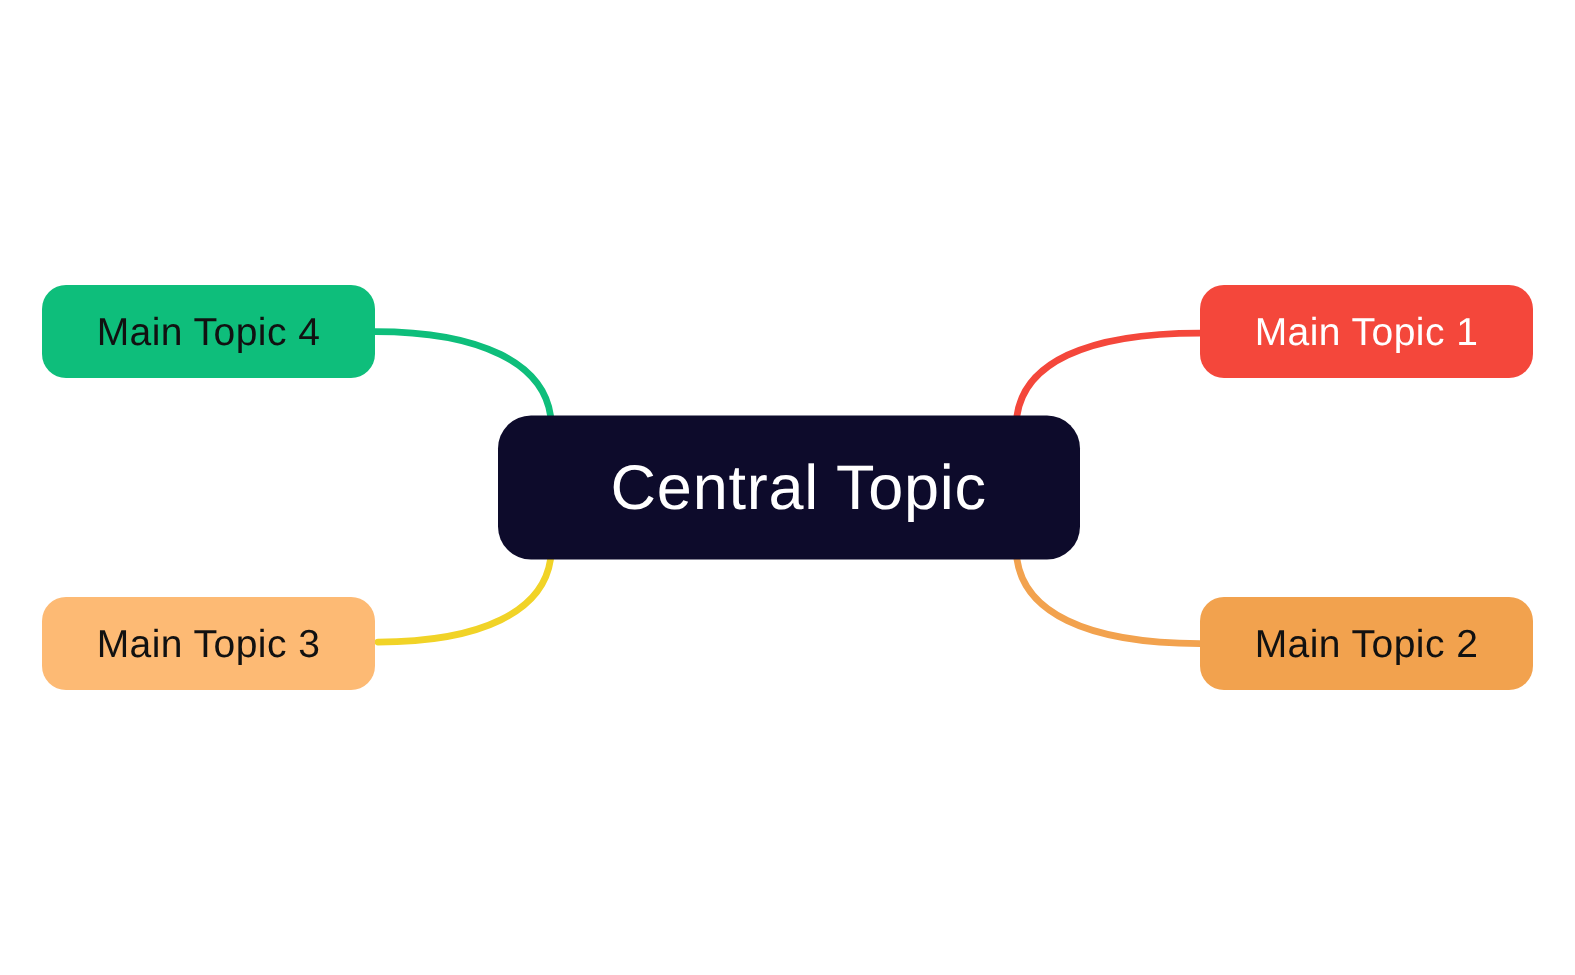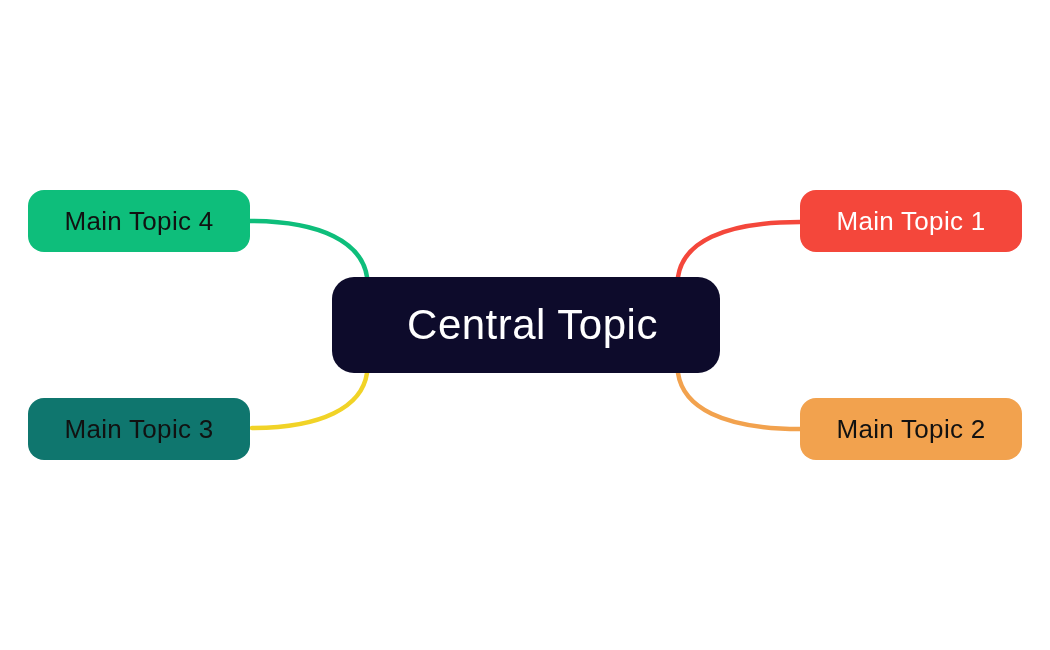--- a/index.html
+++ b/index.html
@@ -78,21 +78,21 @@
   </div>
 
   <div class="node node-topic pos-topic-1" style="background-color: rgb(244, 71, 59); color: rgb(255, 255, 255); text-align: center;">
     <span>Main Topic 1</span>
   </div>
 
   <div class="node node-topic pos-topic-2" style="background-color: rgb(242, 162, 78); color: rgb(17, 17, 17);">
     <span>Main Topic 2</span>
   </div>
 
-  <div class="node node-topic pos-topic-3" style="background-color: #0f766e; color: rgb(17, 17, 17);">
+  <div class="node node-topic pos-topic-3" style="background-color: #fdba74; color: rgb(17, 17, 17);">
     <span>Main Topic 3</span>
   </div>
 
   <div class="node node-topic pos-topic-4" style="background-color: rgb(14, 190, 123); color: rgb(17, 17, 17);">
     <span>Main Topic 4</span>
   </div>
 
 </div>
 
 </body></html>

